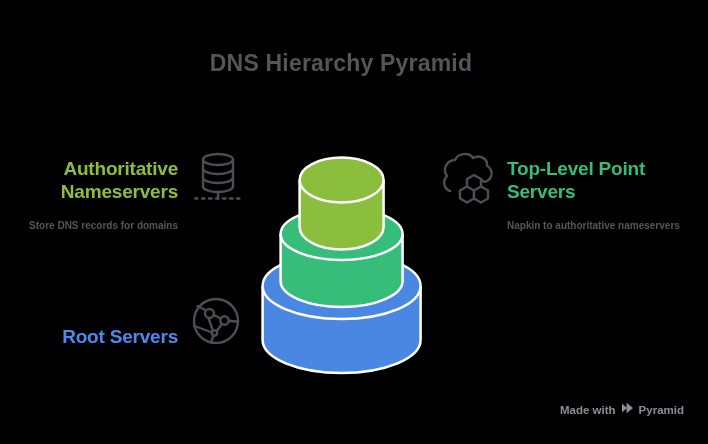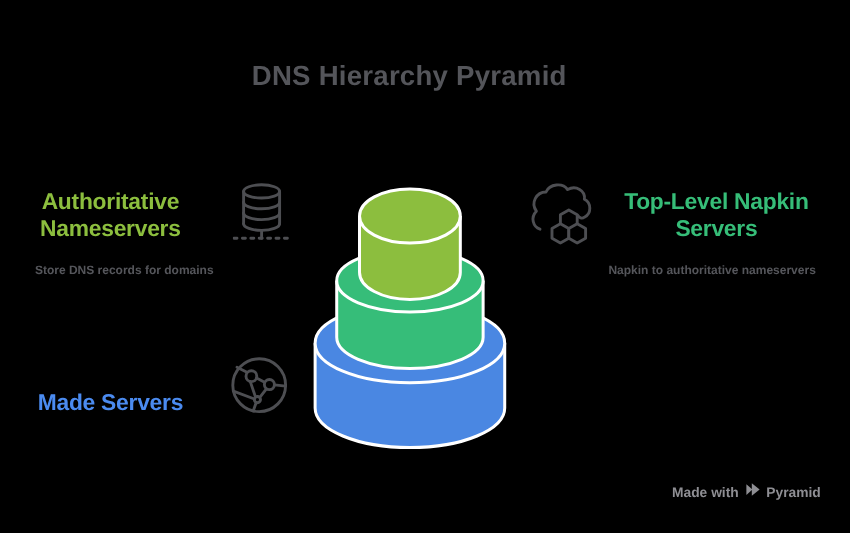--- a/index.html
+++ b/index.html
@@ -10,21 +10,20 @@
   }
   .title {
     position:absolute; left:341px; top:50px; transform:translateX(-50%);
     white-space:nowrap; font-size:23px; font-weight:700; color:#54555A;
     letter-spacing:.2px;
   }
   .block { position:absolute; }
   .block h2 {
     font-size:19px; line-height:23px; font-weight:700; letter-spacing:-.2px;
     margin:0 0 14px 0;
-    text-align:center;
   }
   .block p {
     font-size:10px; line-height:18px; font-weight:600; color:#55565B;
   }
   .block-auth { left:6px; top:157px; width:172px; text-align:right; }
   .block-auth h2 { color:#8CBE3E; }
   .block-root { left:6px; top:325px; width:172px; text-align:right; }
   .block-root h2 { color:#4B8BF0; }
   .block-tld  { left:507px; top:157px; width:180px; text-align:left; }
   .block-tld h2 { color:#36BD78; }
@@ -63,26 +62,26 @@
 
   <span class="icon icon-cloud">
     <svg width="56" height="54" viewBox="0 0 56 54" fill="none" stroke="#4D4E52" stroke-width="2.4" stroke-linecap="round" stroke-linejoin="round">
       <path d="M10,41 C4,39 2,31 7,26 C2,19 7,10 15,10 C18,3 29,2 33,8 C40,4 48,9 47,16 C53,19 53,28 47,31 C45,32.5 42.5,31.5 41.5,29.5"></path>
       <path fill="#000000" d="M34,25 L41,29 L41,37 L34,41 L27,37 L27,29 Z"></path>
       <path fill="#000000" d="M27,36.5 L34,40.5 L34,48.5 L27,52.5 L20,48.5 L20,40.5 Z"></path>
       <path fill="#000000" d="M41,36.5 L48,40.5 L48,48.5 L41,52.5 L34,48.5 L34,40.5 Z"></path>
     </svg>
   </span>
   <section class="block block-tld">
-    <h2>Top-Level Napkin Servers</h2>
+    <h2>Top-Level Point Servers</h2>
     <p>Napkin to authoritative nameservers</p>
   </section>
 
   <section class="block block-root">
-    <h2>Made Servers</h2>
+    <h2>Root Servers</h2>
   </section>
   <span class="icon icon-globe">
     <svg width="50" height="50" viewBox="0 0 50 50" fill="none" stroke="#4D4E52" stroke-width="2.4" stroke-linecap="round">
       <circle cx="25" cy="25" r="22"></circle>
       <circle cx="18.5" cy="17.5" r="4.5"></circle>
       <circle cx="33.5" cy="24.5" r="4.2"></circle>
       <circle cx="23.5" cy="37" r="2.6"></circle>
       <path d="M6.5,10 L14.8,14.2"></path>
       <path d="M22.8,19 L29.5,22.5"></path>
       <path d="M17.5,21.8 L21.8,34.5"></path>

